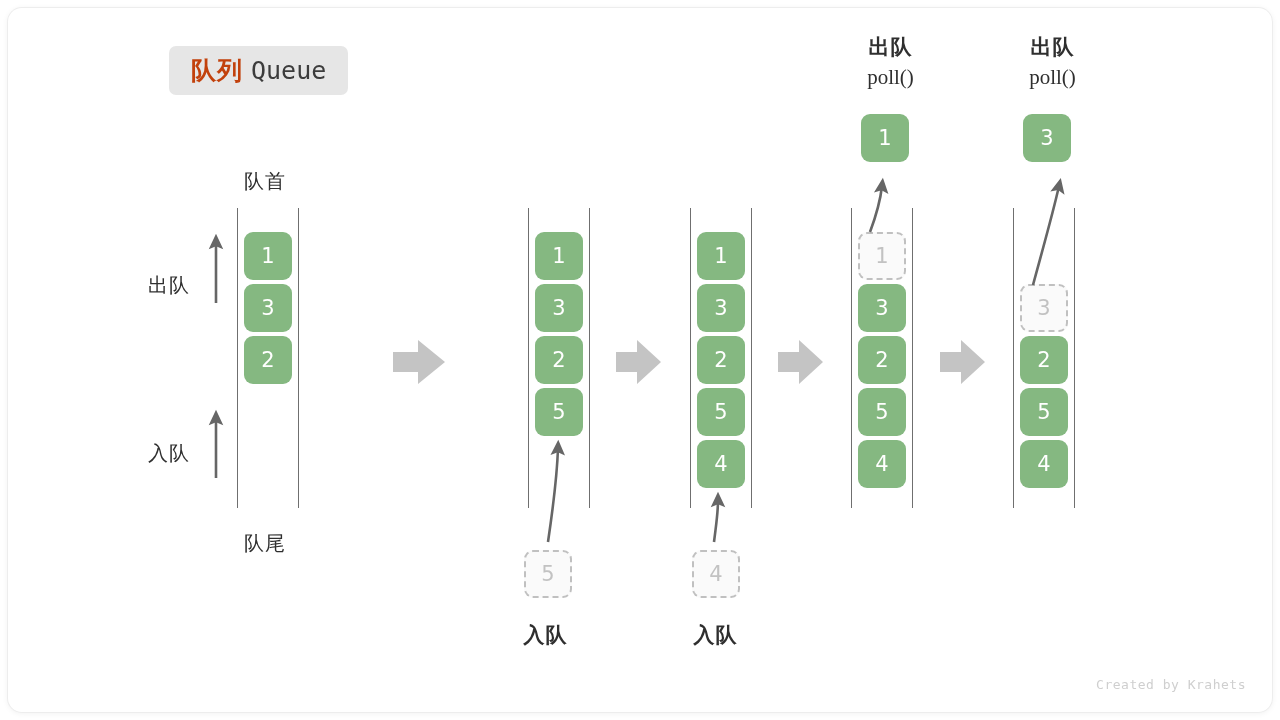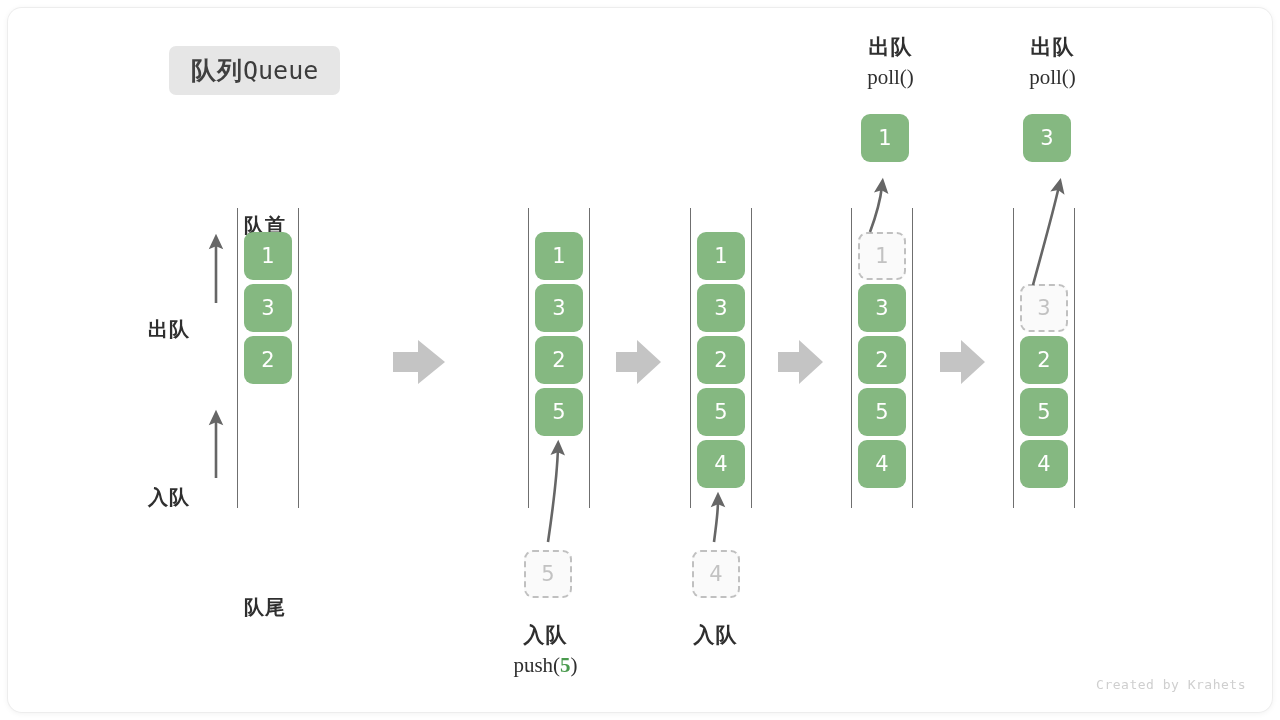--- a/index.html
+++ b/index.html
@@ -32,37 +32,37 @@
     top: 38px;
     padding: 12px 22px;
     background: #e6e6e6;
     border-radius: 7px;
     white-space: nowrap;
     line-height: 1;
   }
   #title-badge .cn {
     font-size: 25px;
     font-weight: bold;
-    color: #404040;
+    color: #c2410c;
     letter-spacing: 1px;
   }
   #title-badge .en {
     font-size: 25px;
     color: #3c3c3c;
     font-family: "DejaVu Sans Mono", "Liberation Mono", monospace;
+    margin-left: 8px;
   }
 
   
   .cn-label {
     font-size: 20px;
-    font-weight: bold;
+    font-weight: normal;
     color: #2f2f2f;
     white-space: nowrap;
     letter-spacing: 1px;
-    margin-top: 44px;
   }
 
   
   .op-caption {
     text-align: center;
     white-space: nowrap;
     line-height: 1.45;
   }
   .op-caption .op-cn {
     display: block;
@@ -126,21 +126,21 @@
 </head>
 <body>
 
 <div id="canvas">
 
   <div class="abs" id="title-badge">
     <span class="cn">队列</span><span class="en">Queue</span>
   </div>
 
   <div class="abs cn-label" style="left:236px; top:160px;">队首</div>
-  <div class="abs cn-label" style="left:236px; top:542px;">队尾</div>
+  <div class="abs cn-label" style="left:236px; top:522px;">队尾</div>
 
   <div class="abs cn-label" style="left:140px; top:264px;">出队</div>
   <div class="abs cn-label" style="left:140px; top:432px;">入队</div>
 
   <div class="abs rail" style="left:229px; top:200px; height:300px;"></div>
   <div class="abs rail" style="left:290px; top:200px; height:300px;"></div>
 
   <div class="abs cell" style="left:236px; top:224px;">1</div>
   <div class="abs cell" style="left:236px; top:276px;">3</div>
   <div class="abs cell" style="left:236px; top:328px;">2</div>
@@ -150,21 +150,20 @@
 
   <div class="abs cell" style="left:527px; top:224px;">1</div>
   <div class="abs cell" style="left:527px; top:276px;">3</div>
   <div class="abs cell" style="left:527px; top:328px;">2</div>
   <div class="abs cell" style="left:527px; top:380px;">5</div>
 
   <div class="abs cell ghost" style="left:516px; top:542px;">5</div>
 
   <div class="abs op-caption" style="left:430px; top:612px; width:215px;">
     <span class="op-cn">入队</span>
-    <span class="op-code"><span>push(</span><span class="op-arg">5</span><span>)</span></span>
   </div>
 
   <div class="abs rail" style="left:682px; top:200px; height:300px;"></div>
   <div class="abs rail" style="left:743px; top:200px; height:300px;"></div>
 
   <div class="abs cell" style="left:689px; top:224px;">1</div>
   <div class="abs cell" style="left:689px; top:276px;">3</div>
   <div class="abs cell" style="left:689px; top:328px;">2</div>
   <div class="abs cell" style="left:689px; top:380px;">5</div>
   <div class="abs cell" style="left:689px; top:432px;">4</div>

